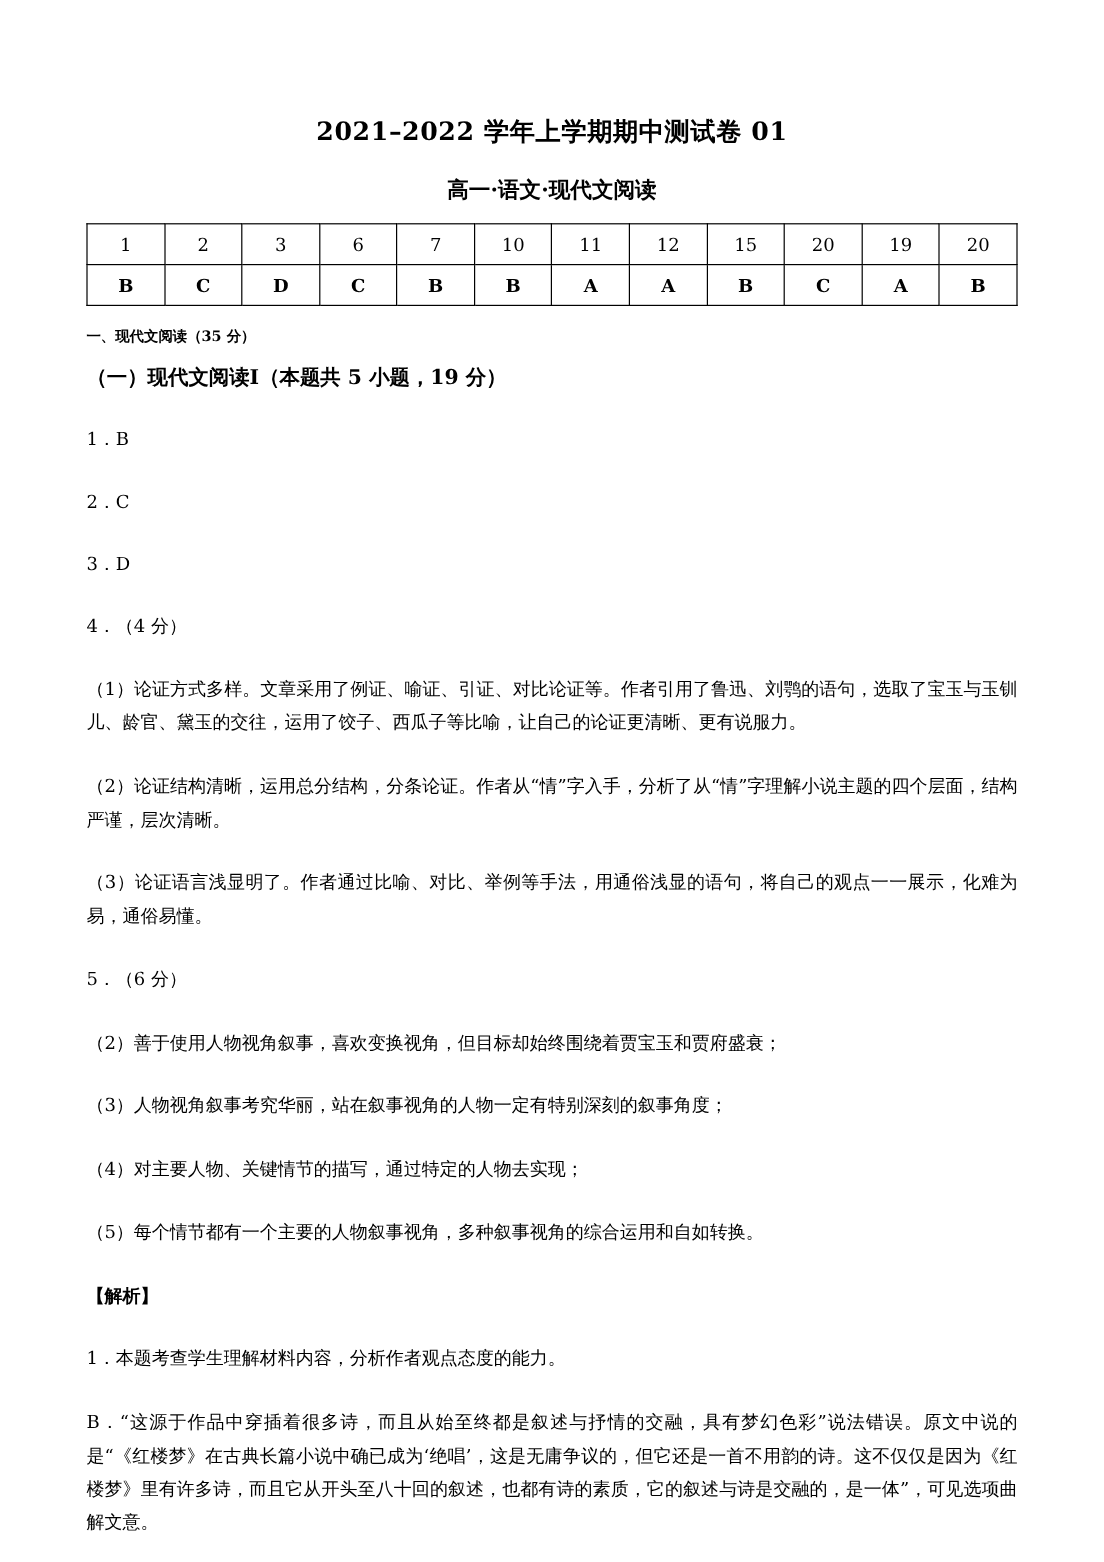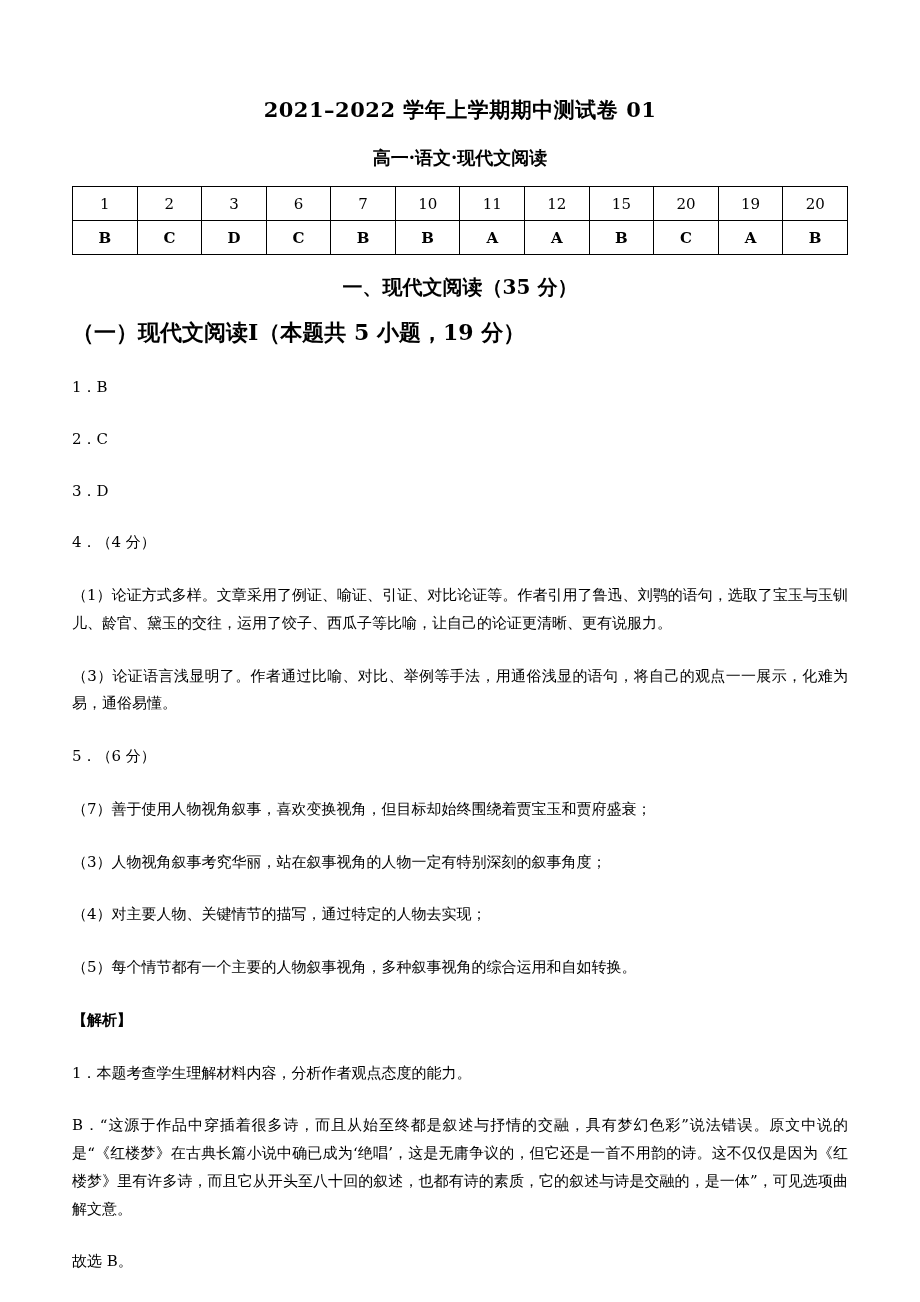--- a/index.html
+++ b/index.html
@@ -45,28 +45,27 @@
     text-align: center;
     font-size: 15px;
     height: 33px;
     padding: 0;
     font-family: "DejaVu Serif", "Liberation Serif", serif;
   }
   table.answer-table tr.ans-row td {
     font-weight: bold;
   }
   h2.section-heading {
-    font-size: 20px;
+    font-size: 12px;
     font-weight: bold;
     margin: 16px 0 10px 0;
     line-height: 1.6;
-    text-align: center;
   }
   h3.sub-heading {
-    font-size: 22px;
+    font-size: 17px;
     font-weight: bold;
     margin: 12px 0 16px 0;
     line-height: 1.6;
   }
   p.line {
     font-size: 15px;
     line-height: 1.85;
     margin: 25px 0;
     text-align: justify;
   }
@@ -119,23 +118,24 @@
   </table>
 
   <h2 class="section-heading">一、现代文阅读（35 分）</h2>
   <h3 class="sub-heading">（一）现代文阅读Ⅰ（本题共 5 小题，19 分）</h3>
 
   <p class="line short">1．B</p>
   <p class="line short">2．C</p>
   <p class="line short">3．D</p>
   <p class="line short">4．（4 分）</p>
   <p class="line">（1）论证方式多样。文章采用了例证、喻证、引证、对比论证等。作者引用了鲁迅、刘鹗的语句，选取了宝玉与玉钏儿、龄官、黛玉的交往，运用了饺子、西瓜子等比喻，让自己的论证更清晰、更有说服力。</p>
+  <p class="line">（2）论证结构清晰，运用总分结构，分条论证。作者从“情”字入手，分析了从“情”字理解小说主题的四个层面，结构严谨，层次清晰。</p>
   <p class="line">（3）论证语言浅显明了。作者通过比喻、对比、举例等手法，用通俗浅显的语句，将自己的观点一一展示，化难为易，通俗易懂。</p>
   <p class="line short">5．（6 分）</p>
-  <p class="line">（7）善于使用人物视角叙事，喜欢变换视角，但目标却始终围绕着贾宝玉和贾府盛衰；</p>
+  <p class="line">（2）善于使用人物视角叙事，喜欢变换视角，但目标却始终围绕着贾宝玉和贾府盛衰；</p>
   <p class="line">（3）人物视角叙事考究华丽，站在叙事视角的人物一定有特别深刻的叙事角度；</p>
   <p class="line">（4）对主要人物、关键情节的描写，通过特定的人物去实现；</p>
   <p class="line">（5）每个情节都有一个主要的人物叙事视角，多种叙事视角的综合运用和自如转换。</p>
 
   <p class="line bold">【解析】</p>
   <p class="line">1．本题考查学生理解材料内容，分析作者观点态度的能力。</p>
   <p class="line">B．“这源于作品中穿插着很多诗，而且从始至终都是叙述与抒情的交融，具有梦幻色彩”说法错误。原文中说的是“《红楼梦》在古典长篇小说中确已成为‘绝唱’，这是无庸争议的，但它还是一首不用韵的诗。这不仅仅是因为《红楼梦》里有许多诗，而且它从开头至八十回的叙述，也都有诗的素质，它的叙述与诗是交融的，是一体”，可见选项曲解文意。</p>
   <p class="line">故选 B。</p>
   <p class="line">2．本题考查学生概括、理解文本中重要信息的能力。</p>
 

